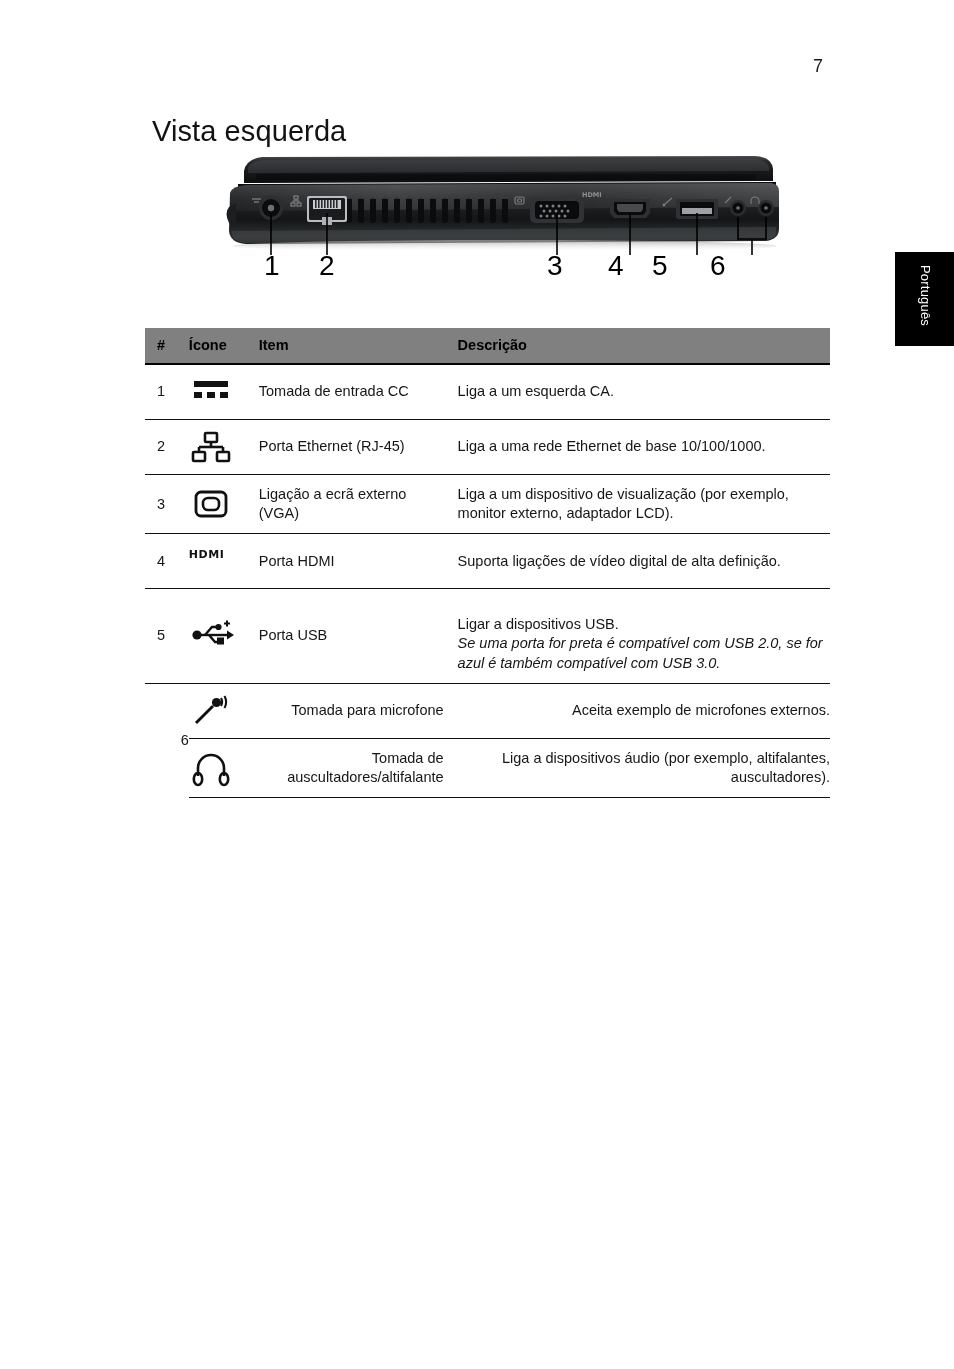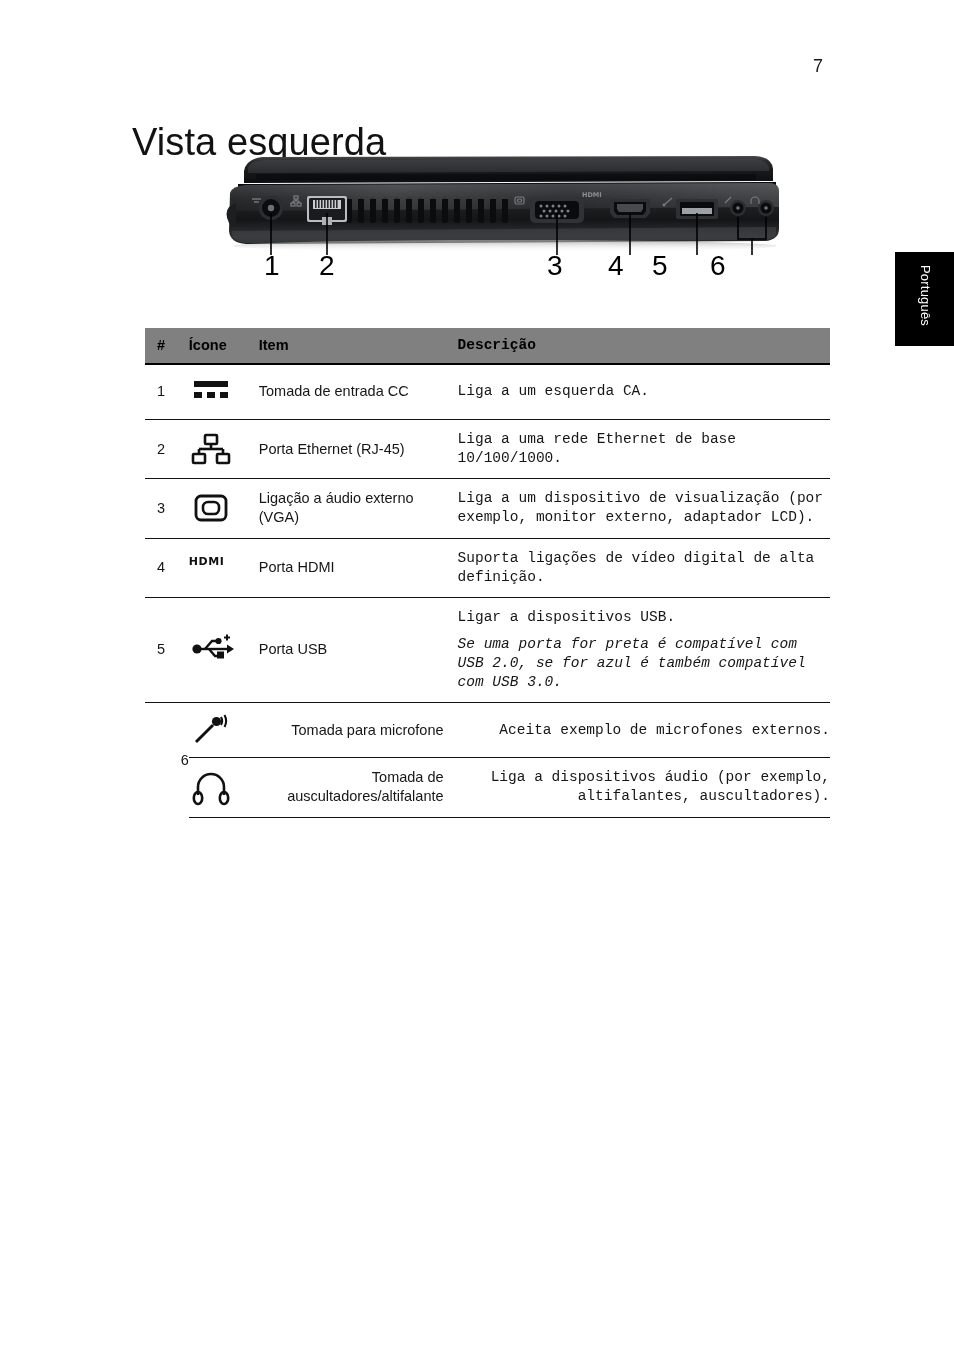--- a/index.html
+++ b/index.html
@@ -23,22 +23,22 @@
     right: 131px;
     font-size: 18px;
     color: #1a1a1a;
     font-family: "Liberation Sans", sans-serif;
   }
 
   
   .page-title {
     position: absolute;
     top: 96px;
-    left: 132px;
-    font-size: 38px;
+    left: 152px;
+    font-size: 29px;
     font-weight: 400;
     letter-spacing: 0.1px;
     color: #121212;
     font-family: "Liberation Sans", sans-serif;
   }
 
   
   .lang-tab {
     position: absolute;
     left: 895px;
@@ -93,21 +93,21 @@
     font-size: 14.5px;
     color: #161616;
     vertical-align: middle;
     padding: 10px 0;
     line-height: 1.32;
     border-bottom: 1.6px solid #111111;
   }
   .col-num   { width: 32px;  padding-left: 12px !important; }
   .col-icon  { width: 70px;  }
   .col-item  { width: 185px; padding-right: 14px !important; }
-  .col-desc  { width: 374px; font-family: Liberation Mono, monospace; }
+  .col-desc  { width: 374px; }
 
   .th-num   { padding-left: 12px !important; }
   .num-cell { font-size: 14.5px; color: #161616; }
 
   
   .sub-row td {
     border-bottom: 1.6px solid #111111;
     text-align: right;
   }
   .sub-row-last td {
@@ -116,23 +116,22 @@
   .merged-num {
     border-bottom: 1.6px solid #111111;
     vertical-align: middle;
     text-align: left;
   }
   .no-bottom { border-bottom: none !important; }
 
   .desc-italic {
     font-style: italic;
     display: block;
-    margin-top: 8px;
-  }
-  .desc-plain { display: block; }
+  }
+  .desc-plain { display: block; margin-top: 16px; }
 
   .icon-wrap {
     display: block;
     width: 56px;
     height: 34px;
     position: relative;
   }
   .icon-wrap svg { display: block; }
 
   .hdmi-word {
@@ -408,21 +407,21 @@
       <td class="col-icon">
         <span class="icon-wrap">
           <svg width="44" height="34" viewBox="0 0 44 34">
             <g fill="none" stroke="#111">
               <rect x="7" y="5" width="30" height="24" rx="5" stroke-width="2.8"></rect>
               <rect x="14" y="11" width="16" height="12" rx="5" stroke-width="2.6"></rect>
             </g>
           </svg>
         </span>
       </td>
-      <td class="col-item">Ligação a áudio externo (VGA)</td>
+      <td class="col-item">Ligação a ecrã externo (VGA)</td>
       <td class="col-desc">Liga a um dispositivo de visualização (por exemplo, monitor externo, adaptador LCD).</td>
     </tr>
 
     <tr>
       <td class="col-num num-cell">4</td>
       <td class="col-icon">
         <span class="icon-wrap">
           <span class="hdmi-word">HDMI</span>
         </span>
       </td>

